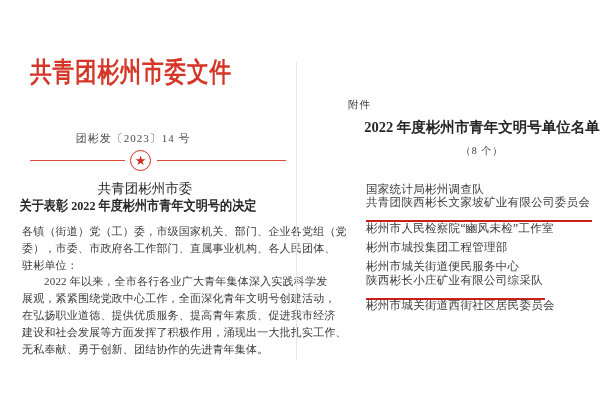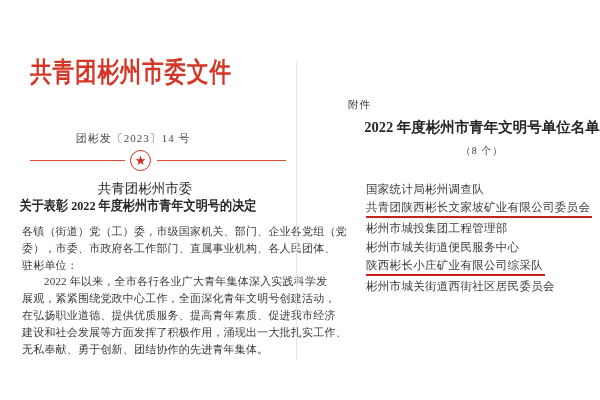--- a/index.html
+++ b/index.html
@@ -67,21 +67,21 @@
   .page-right{position:absolute;left:300px;top:0;width:300px;height:284px;}
   .attach-label{position:absolute;left:48px;top:98px;font-size:10.5px;color:var(--text);letter-spacing:1px;}
   .attach-title{
     position:absolute;left:52px;top:118px;width:260px;
     text-align:center;font-size:14.5px;font-weight:bold;color:var(--heading);white-space:nowrap;
   }
   .attach-count{position:absolute;left:52px;top:144px;width:260px;text-align:center;font-size:10px;color:var(--text);letter-spacing:1px;}
   .unit-list{position:absolute;left:66px;top:180px;list-style:none;}
   .unit-item{height:19.3px;display:flex;align-items:center;font-size:11.5px;color:var(--text);white-space:nowrap;letter-spacing:0.3px;}
   .unit-item .nm{display:inline-block;}
-  .unit-item .nm.red-underline{border-bottom:2px solid var(--red-underline);padding-bottom:1px;padding-right:2px;}
+  .unit-item .nm.red-underline{border-bottom:2px solid var(--red-underline);padding-bottom:10px;padding-right:2px;}
 </style>
 </head>
 <body>
 
 <div class="canvas">
 
   <div class="page-left">
     <div class="red-header">共青团彬州市委文件</div>
     <div class="doc-number">团彬发〔2023〕14 号</div>
 
@@ -126,20 +126,23 @@
     <ul class="unit-list">
 
         <li class="unit-item">
           <span class="nm">国家统计局彬州调查队</span>
         </li>
 
         <li class="unit-item">
           <span class="nm red-underline">共青团陕西彬长文家坡矿业有限公司委员会</span>
         </li>
 
+        <li class="unit-item">
+          <span class="nm">彬州市人民检察院“豳风未检”工作室</span>
+        </li>
 
         <li class="unit-item">
           <span class="nm">彬州市城投集团工程管理部</span>
         </li>
 
 
         <li class="unit-item">
           <span class="nm">彬州市城关街道便民服务中心</span>
         </li>
 

